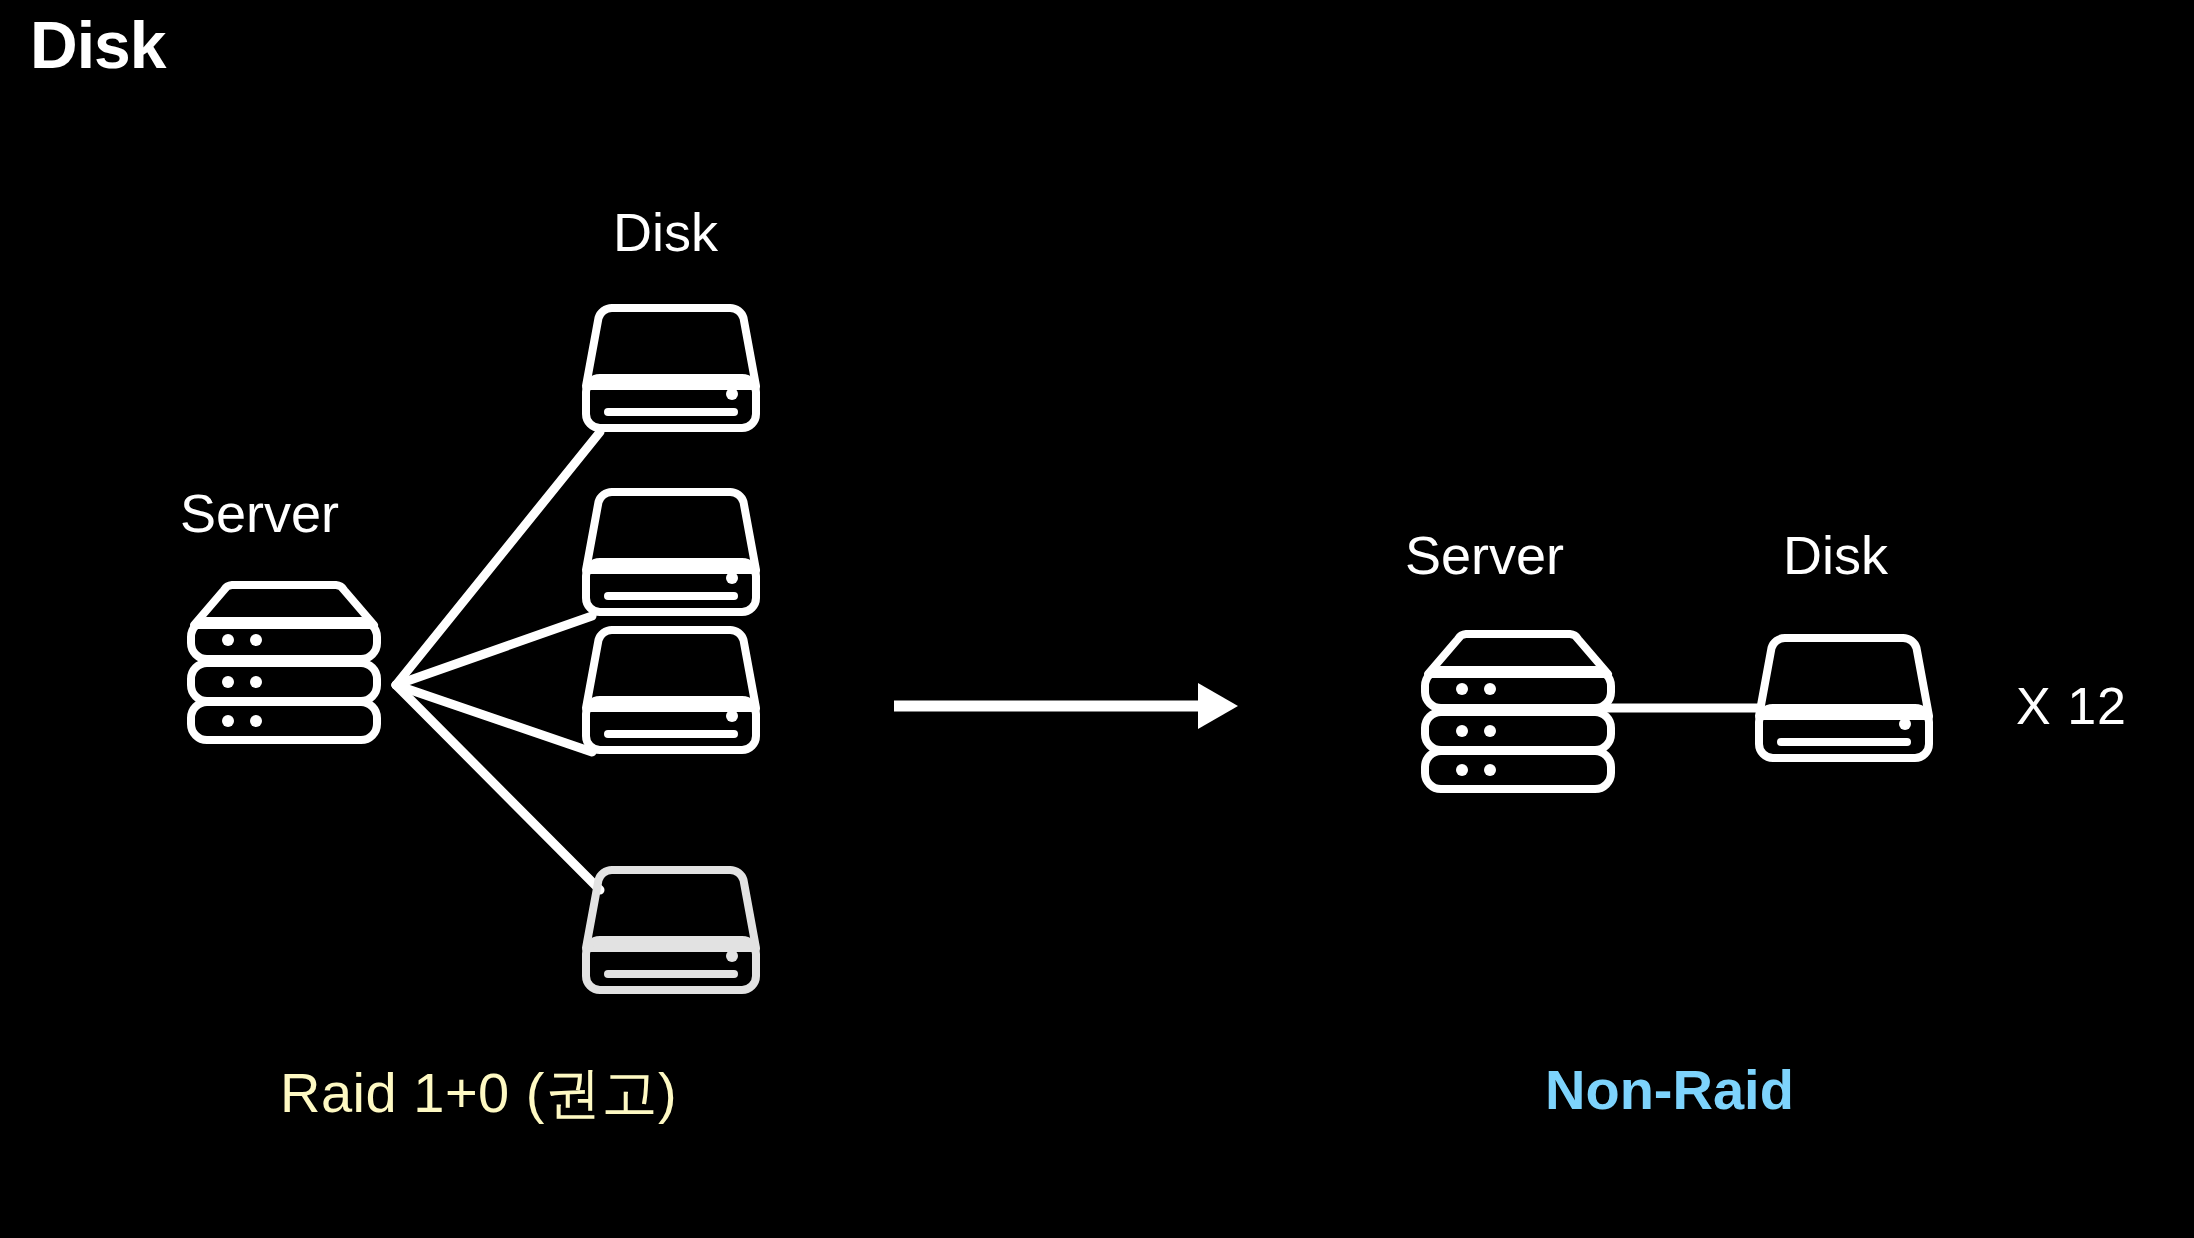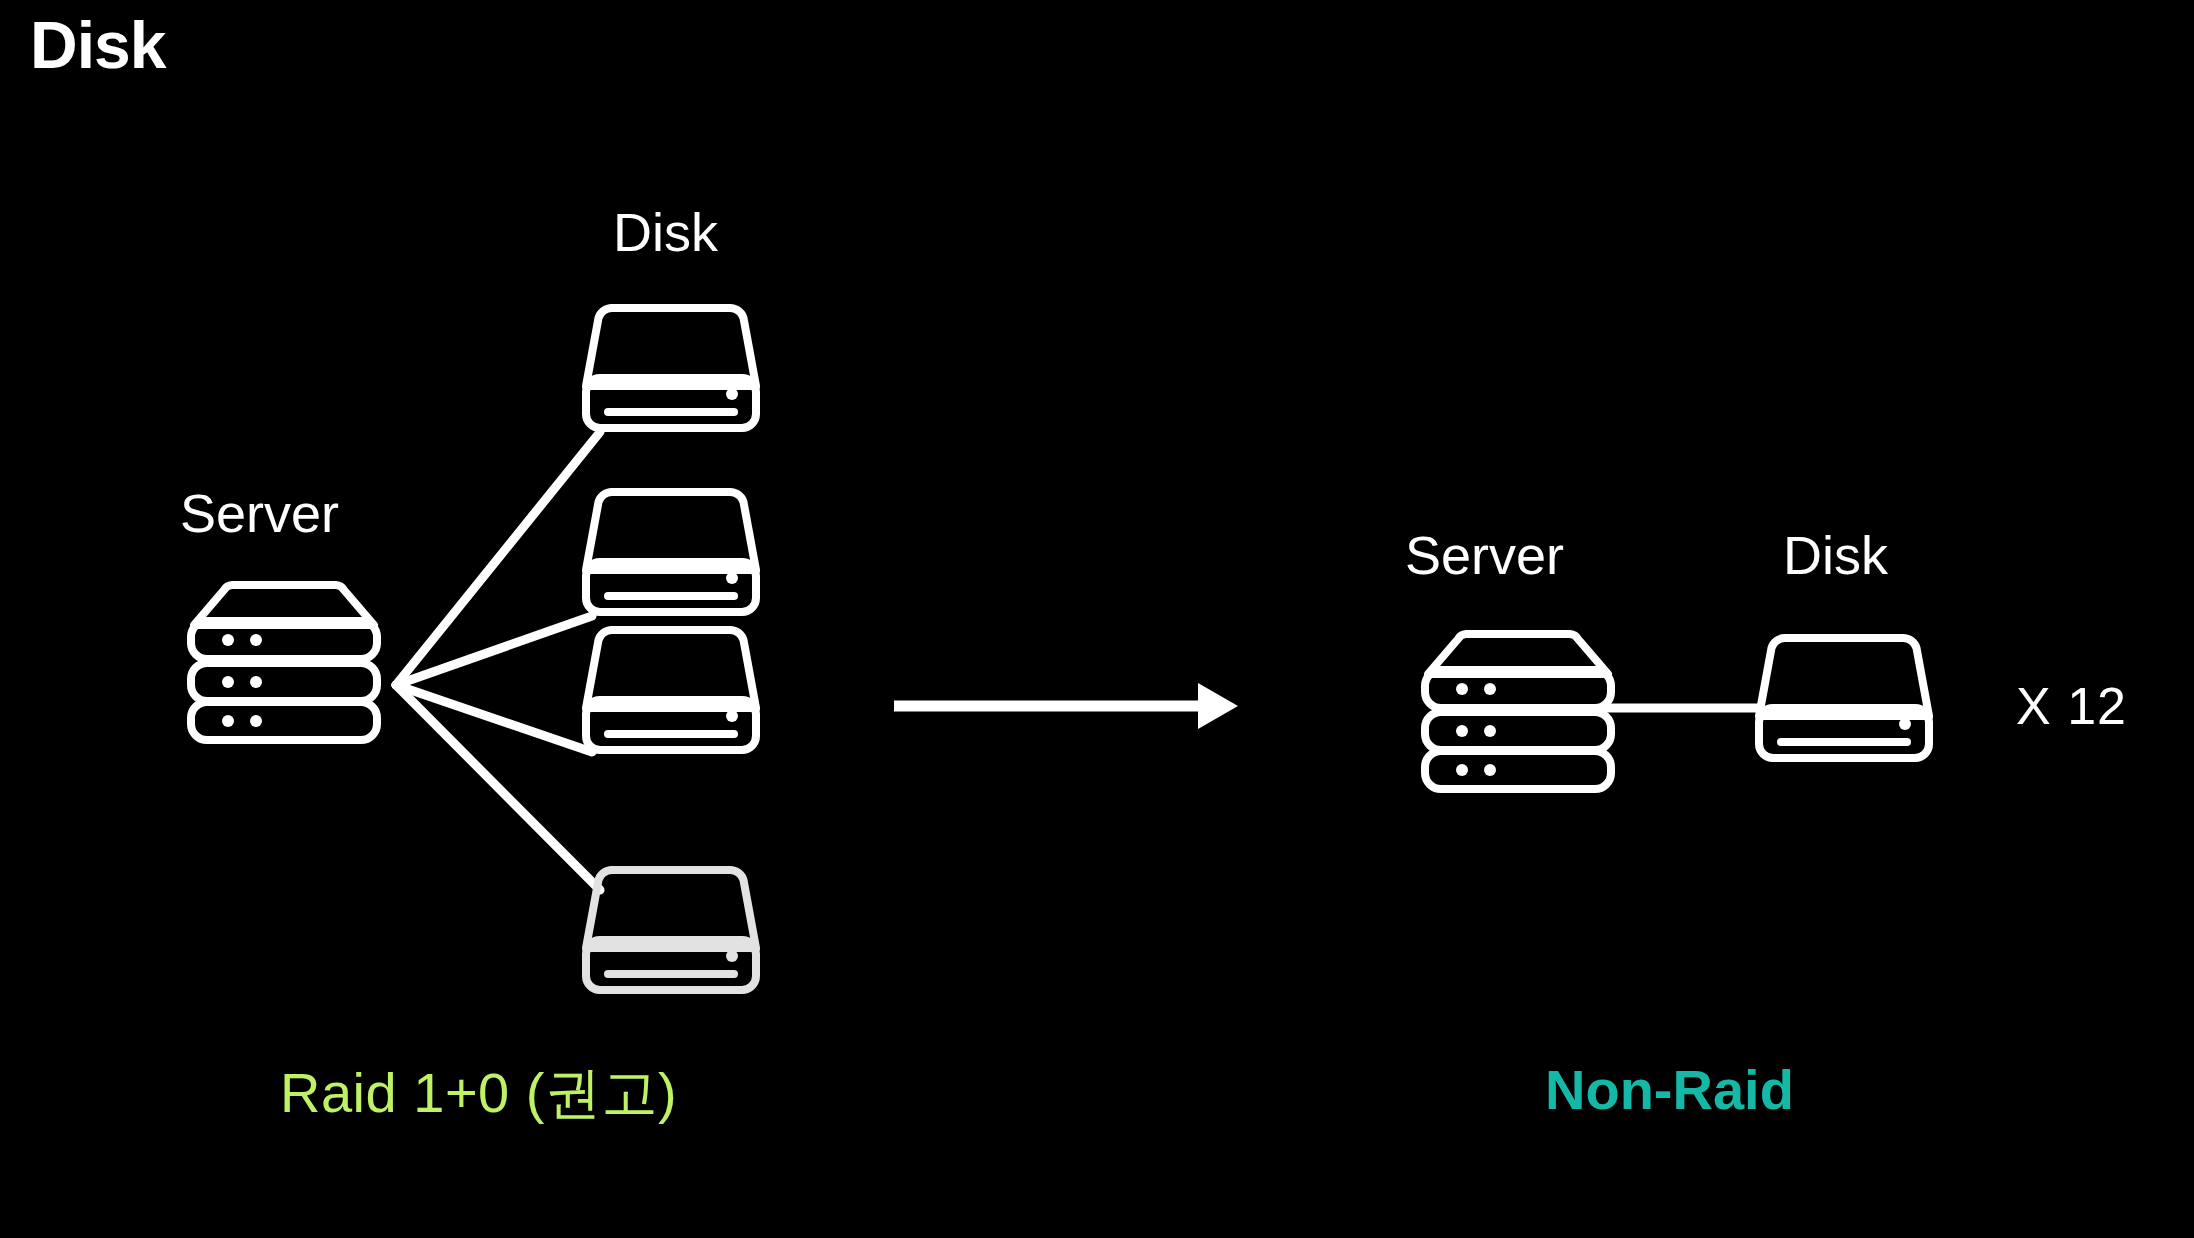--- a/index.html
+++ b/index.html
@@ -148,21 +148,21 @@
       <rect x="5" y="85" width="186" height="38" rx="16" fill="none" stroke="#ffffff" stroke-width="8"></rect>
       <circle cx="42" cy="104" r="6" fill="#ffffff"></circle>
       <circle cx="70" cy="104" r="6" fill="#ffffff"></circle>
 
       <rect x="5" y="124" width="186" height="38" rx="16" fill="none" stroke="#ffffff" stroke-width="8"></rect>
       <circle cx="42" cy="143" r="6" fill="#ffffff"></circle>
       <circle cx="70" cy="143" r="6" fill="#ffffff"></circle>
     </svg>
   </div>
 
-  <div class="caption caption-raid" style="left: 280px; top: 1065px; color: #bef264;">Raid 1+0 (권고)</div>
+  <div class="caption caption-raid" style="left: 280px; top: 1065px; color: #fef9c3;">Raid 1+0 (권고)</div>
 
   <div class="icon" style="left:890px; top:675px; width:352px; height:62px;">
     <svg viewBox="0 0 352 62">
       <line x1="4" y1="31" x2="310" y2="31" stroke="#ffffff" stroke-width="11"></line>
       <path d="M308 8 L348 31 L308 54 Z" fill="#ffffff"></path>
     </svg>
   </div>
 
   <svg class="wires" viewBox="0 0 2194 1238">
     <line x1="1600" y1="708" x2="1760" y2="708" stroke="#ffffff" stroke-width="9" stroke-linecap="butt"></line>
@@ -191,15 +191,15 @@
     <svg viewBox="0 0 178 135">
       <path d="M30 8 h118 a14 14 0 0 1 13.5 10 L174 86 H4 L16.5 18 A14 14 0 0 1 30 8 Z" fill="none" stroke="#ffffff" stroke-width="8" stroke-linejoin="round"></path>
       <rect x="4" y="78" width="170" height="50" rx="14" fill="none" stroke="#ffffff" stroke-width="8"></rect>
       <line x1="26" y1="112" x2="152" y2="112" stroke="#ffffff" stroke-width="8" stroke-linecap="round"></line>
       <circle cx="150" cy="94" r="6" fill="#ffffff"></circle>
     </svg>
   </div>
 
   <div class="multiplier" style="left:2016px; top:680px;">X 12</div>
 
-  <div class="caption caption-nonraid" style="left: 1545px; top: 1062px; color: #14b8a6;">Non-Raid</div>
+  <div class="caption caption-nonraid" style="left: 1545px; top: 1062px; color: #7dd3fc;">Non-Raid</div>
 
 </div>
 
 </body></html>

